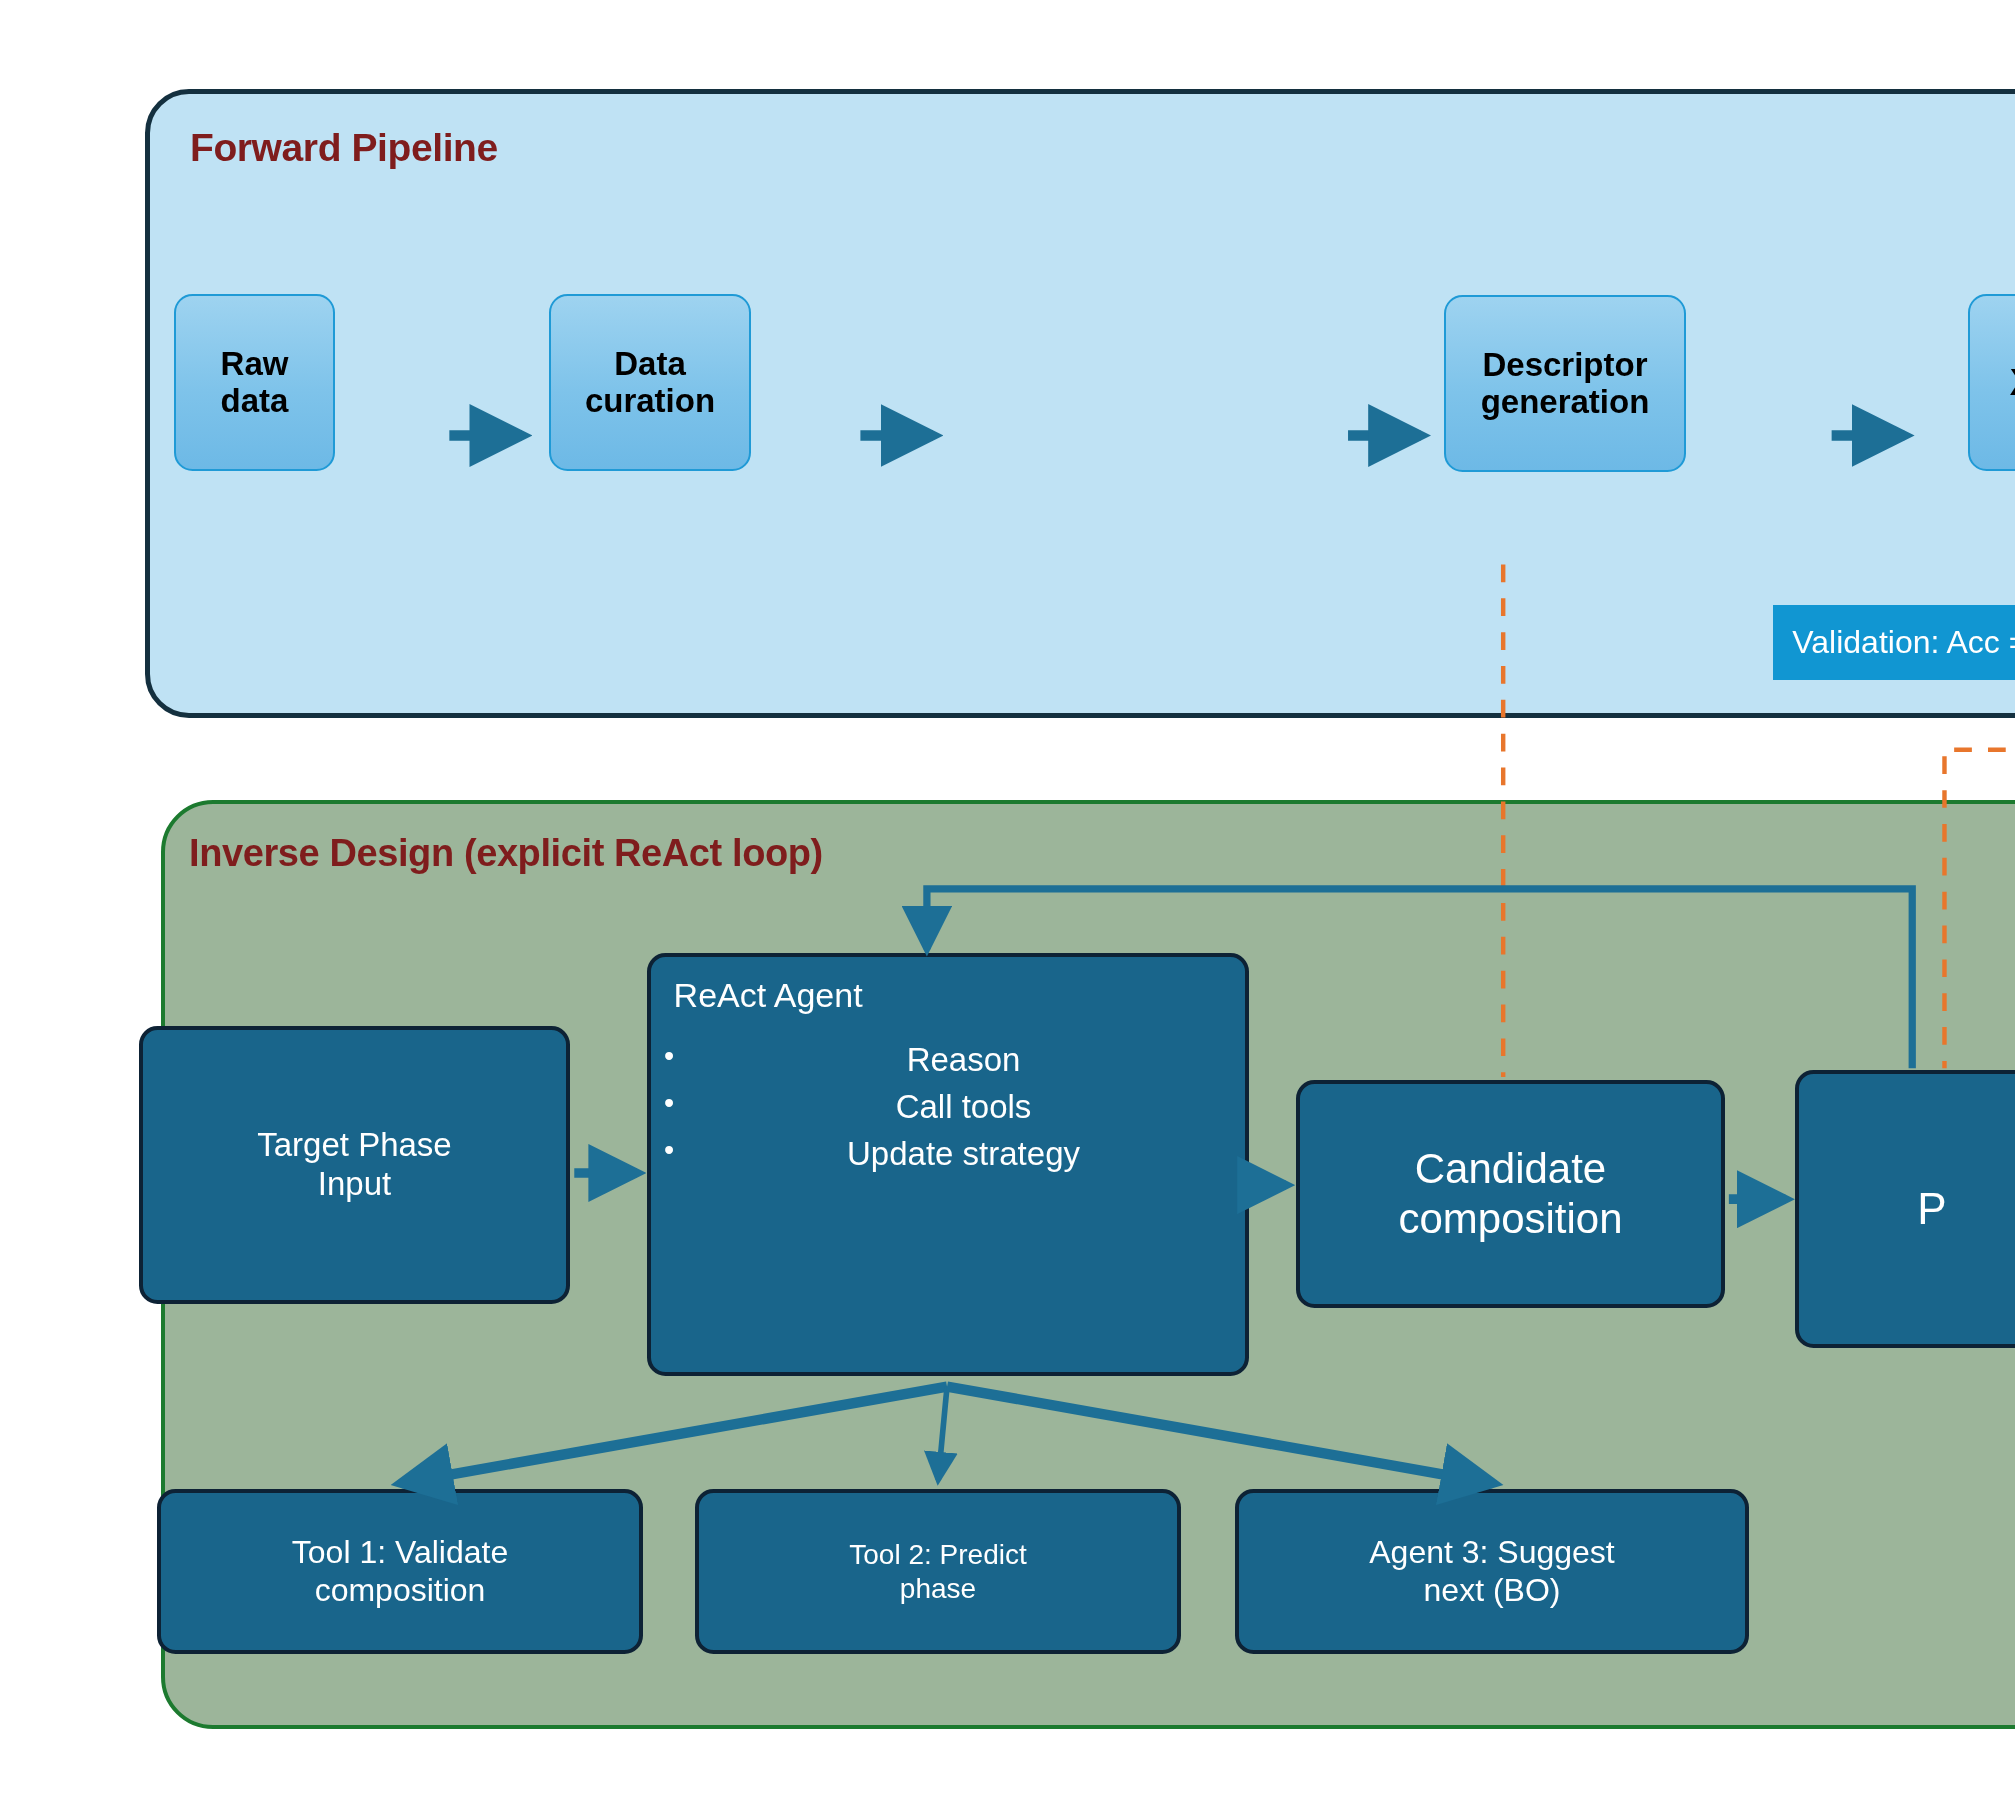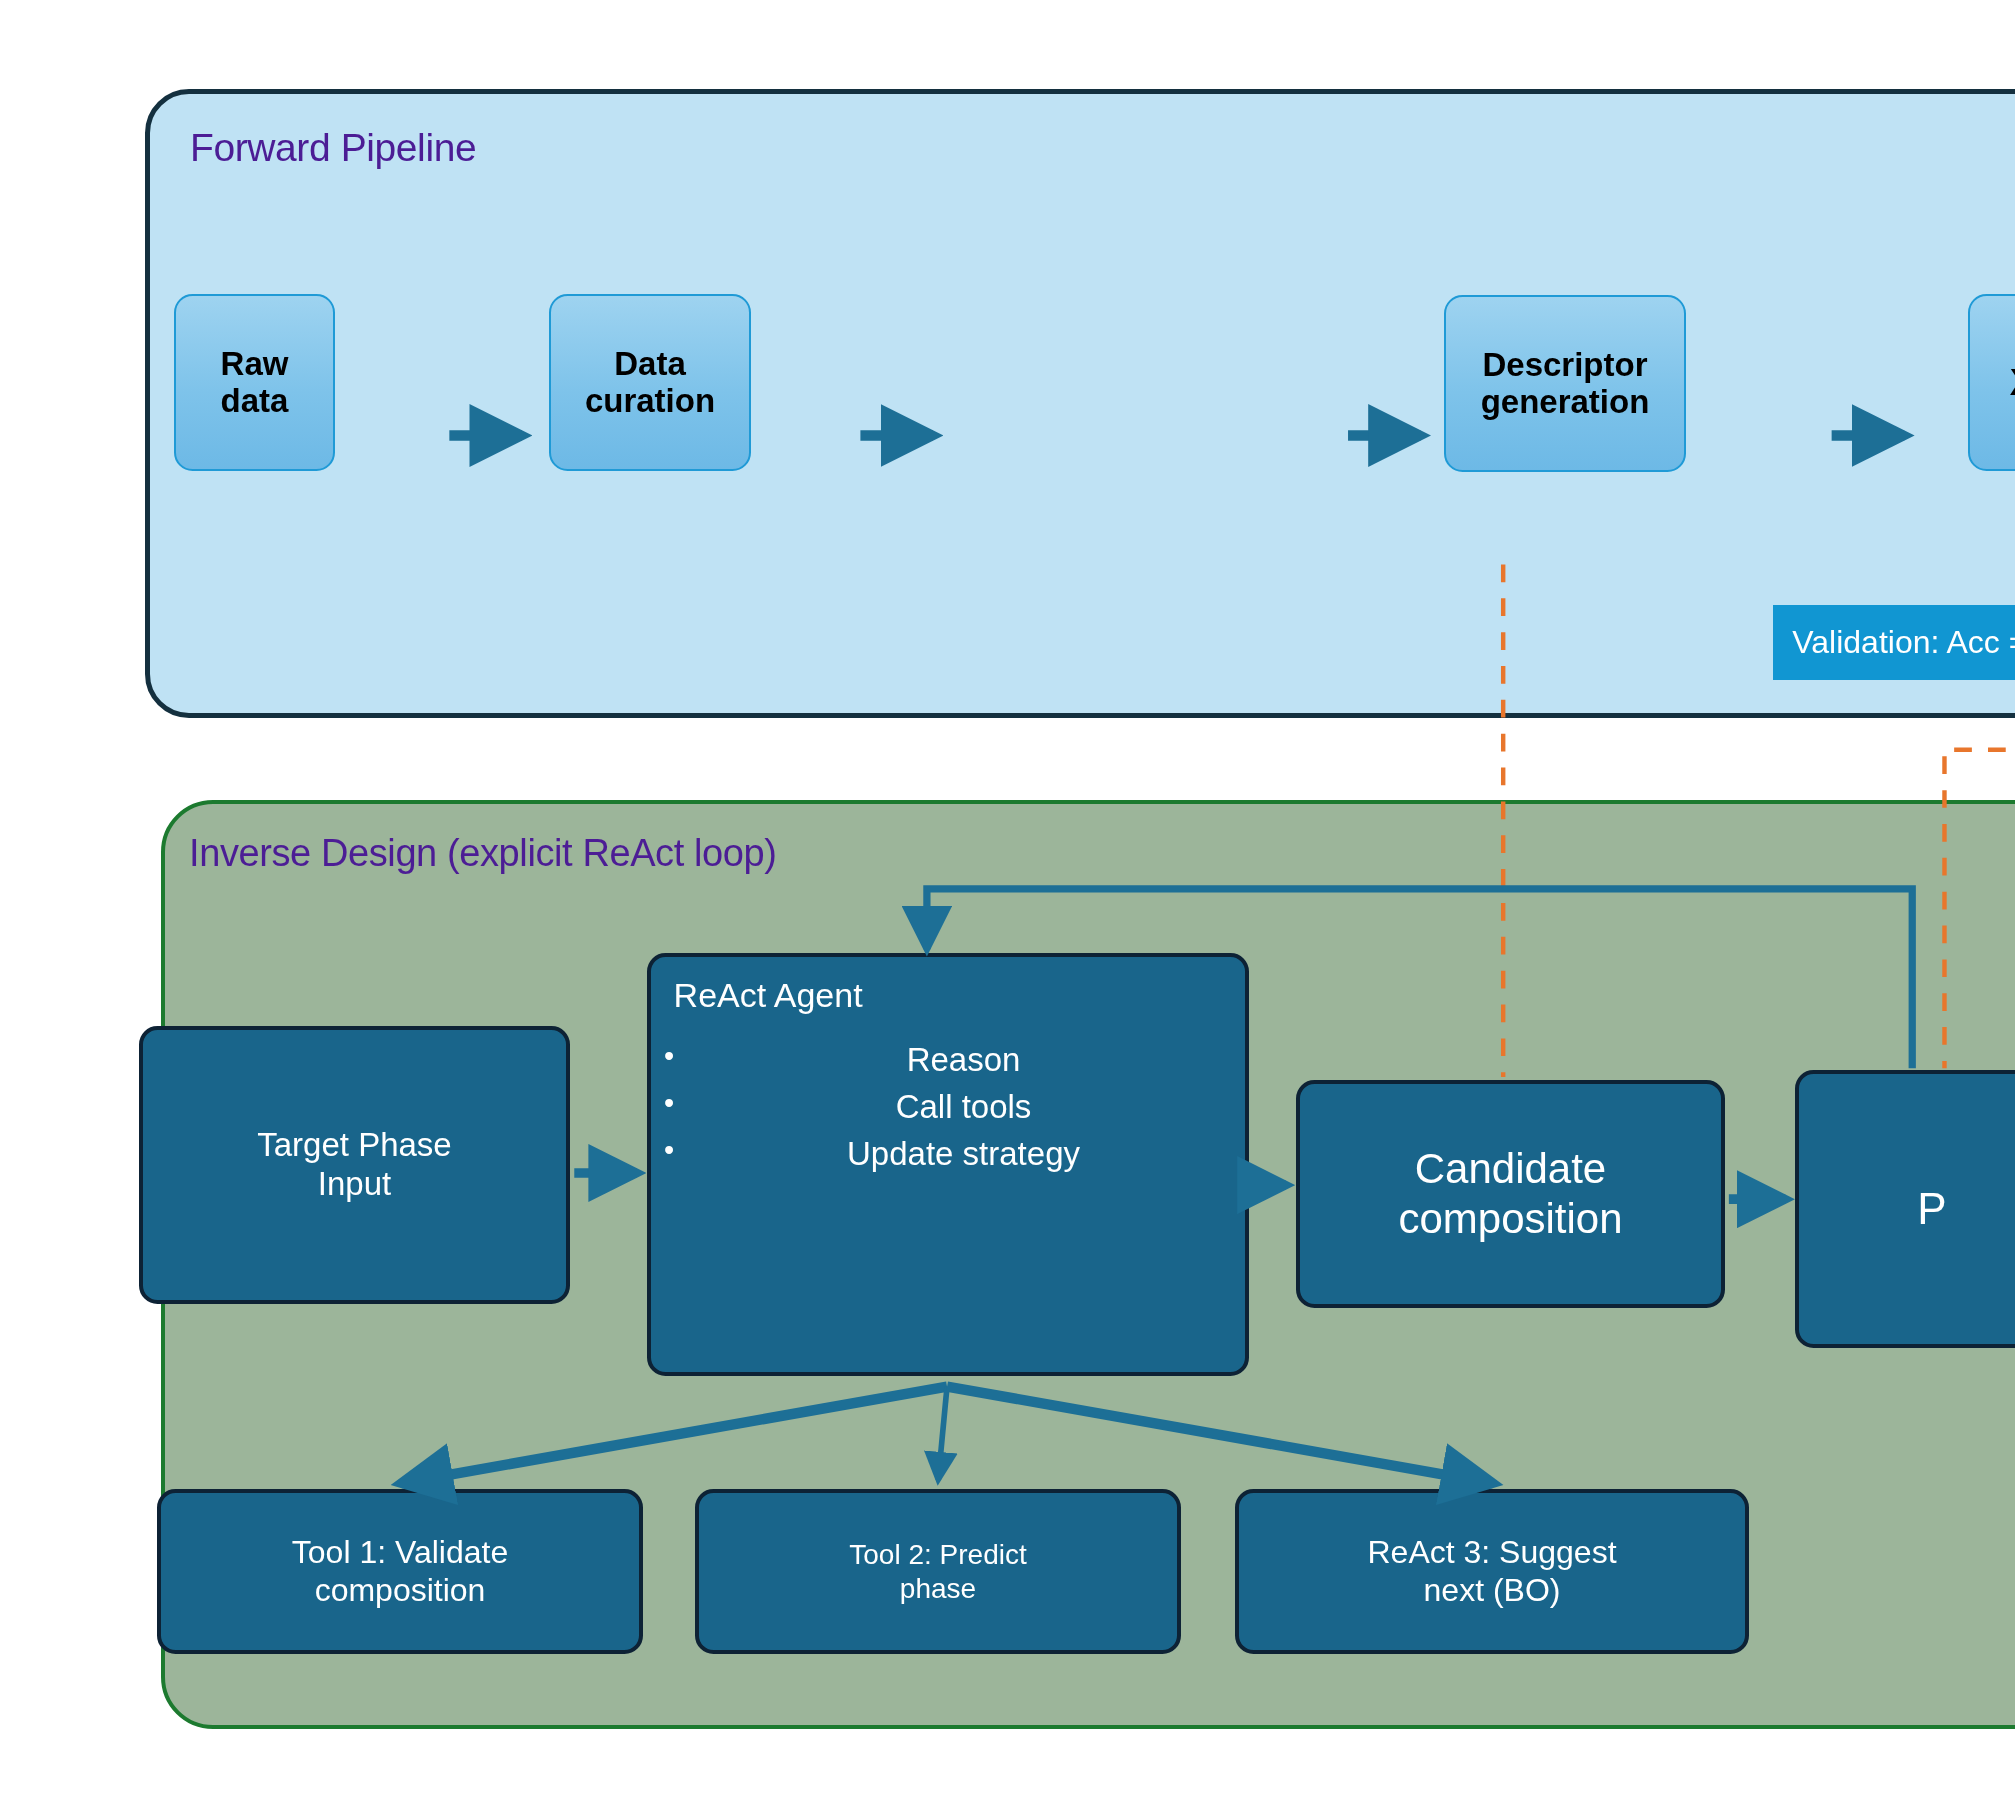--- a/index.html
+++ b/index.html
@@ -15,21 +15,21 @@
   #forward-panel{
     left:145px; top:89px; width:2930px; height:629px;
     background:#bfe2f4; border:5.6px solid #14303f; border-radius:44px;
   }
   #inverse-panel{
     left:161px; top:800px; width:2468px; height:929px;
     background:#9cb59a; border:4.4px solid #1c7a2f; border-radius:52px;
   }
 
   .panel-title{
-    position:absolute; font-weight:normal; color:#4c1d95;
+    position:absolute; font-weight:bold; color:#7f1d1d;
     letter-spacing:-0.4px; white-space:nowrap;
   }
   #forward-title{left:40px; top:32px; font-size:39px;}
   #inverse-title{left:24px; top:28px; font-size:38px;}
 
   
   .stage-row{position:absolute; left:0; top:0; width:100%; height:100%;}
   .stage-box{
     position:absolute; box-sizing:border-box;
     background:linear-gradient(180deg,#9ed3f0 0%,#7ec3ea 55%,#6db9e6 100%);
@@ -152,21 +152,21 @@
     <span>Tool 1: Validate</span>
     <span>composition</span>
   </div>
 
   <div class="node" id="tool-2" style="left:695px;top:1489px;width:486px;height:165px;font-size:28px;">
     <span>Tool 2: Predict</span>
     <span>phase</span>
   </div>
 
   <div class="node" id="tool-3" style="left:1235px;top:1489px;width:514px;height:165px;font-size:32px;">
-    <span>ReAct 3: Suggest</span>
+    <span>Agent 3: Suggest</span>
     <span>next (BO)</span>
   </div>
 
   <svg class="overlay" viewBox="0 0 8000 4500">
     <defs>
       <marker id="ah" markerWidth="6" markerHeight="6" refX="5" refY="3" orient="auto" markerUnits="strokeWidth">
         <path d="M0,0 L6,3 L0,6 z" fill="#1d6f96"></path>
       </marker>
       <marker id="ah-sm" markerWidth="7" markerHeight="7" refX="6" refY="3.5" orient="auto" markerUnits="strokeWidth">
         <path d="M0,0 L7,3.5 L0,7 z" fill="#1d6f96"></path>

